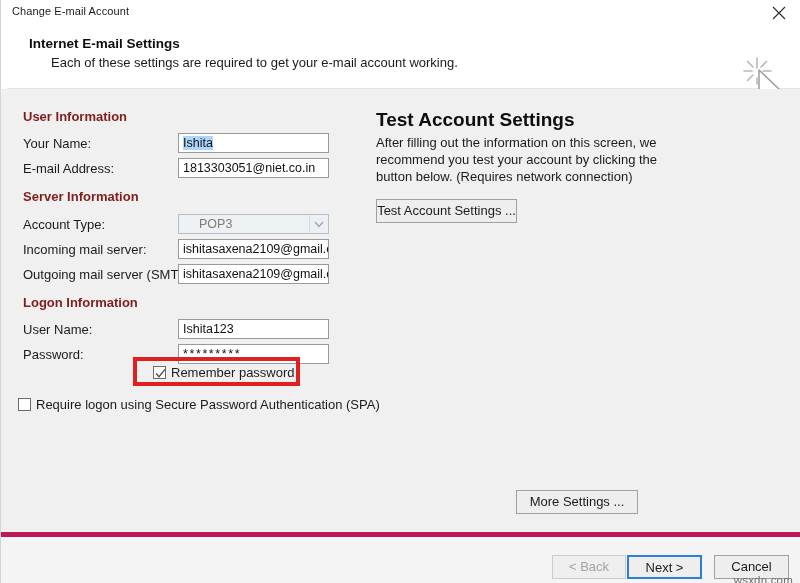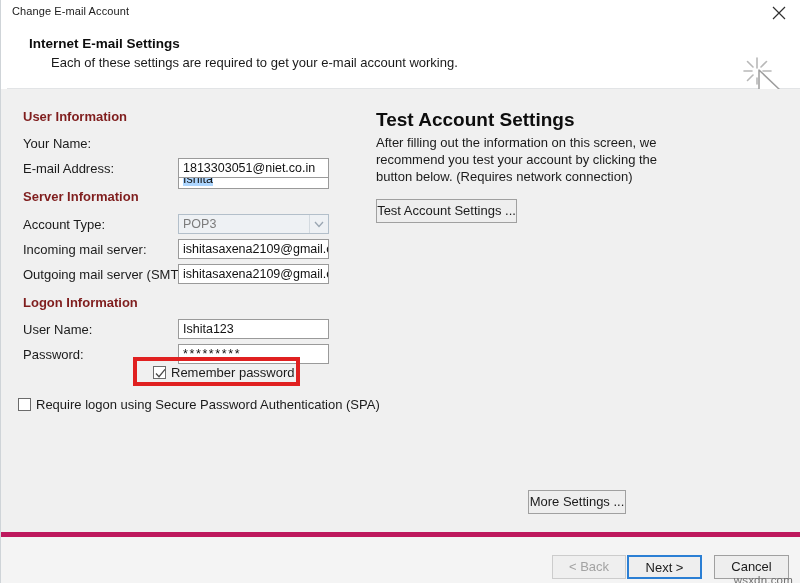--- a/index.html
+++ b/index.html
@@ -115,42 +115,41 @@
     border: 1px solid #9a9a9a;
     font-family: "Liberation Sans", sans-serif;
     font-size: 12.5px;
     color: #111111;
     padding: 0 0 0 4px;
     line-height: 18px;
     white-space: nowrap;
     overflow: hidden;
   }
   .tinput.sel {
-    margin-top: 36px;
   }
   .sel-text {
     background: #add6ff;
     color: #111111;
   }
   .pw {
     letter-spacing: 1.6px;
     font-size: 12.5px;
     color: #111;
   }
 
   
   #account-type-combo {
     position: absolute;
     box-sizing: border-box;
     height: 20px;
     background: #eef1f4;
     border: 1px solid #b3bfca;
     font-size: 12.5px;
     color: #7c7c7c;
-    padding-left: 4px;
+    padding-left: 20px;
     line-height: 18px;
     overflow: hidden;
     white-space: nowrap;
   }
   #combo-arrow {
     position: absolute;
     right: 0; top: 0;
     width: 18px;
     height: 18px;
     background: #eef1f4;
@@ -345,21 +344,21 @@
 
     <div class="cbrow" style="left:17px; top:308px;">
       <span class="cbox"></span>
       <span class="cblabel">Require logon using Secure Password Authentication (SPA)</span>
     </div>
 
     <div id="test-head" style="left:375px; top:20px;">Test Account Settings</div>
     <div id="test-desc" style="left:375px; top:45px;">After filling out the information on this screen, we recommend you test your account by clicking the button below. (Requires network connection)</div>
     <div class="btn" style="left:375px; top:110px; width:141px;">Test Account Settings ...</div>
 
-    <div class="btn" style="left:527px; top:401px; width:98px;">More Settings ...</div>
+    <div class="btn" style="left:515px; top:401px; width:122px;">More Settings ...</div>
 
   </div>
 
   <div id="footer">
     <div class="btn disabled" style="left:551px; top:18px; width:74px;">&lt; Back</div>
     <div class="btn focused" style="left:626px; top:18px; width:75px;">Next &gt;</div>
     <div class="btn" style="left:713px; top:18px; width:75px;">Cancel</div>
     <div id="watermark">wsxdn.com</div>
   </div>
 

